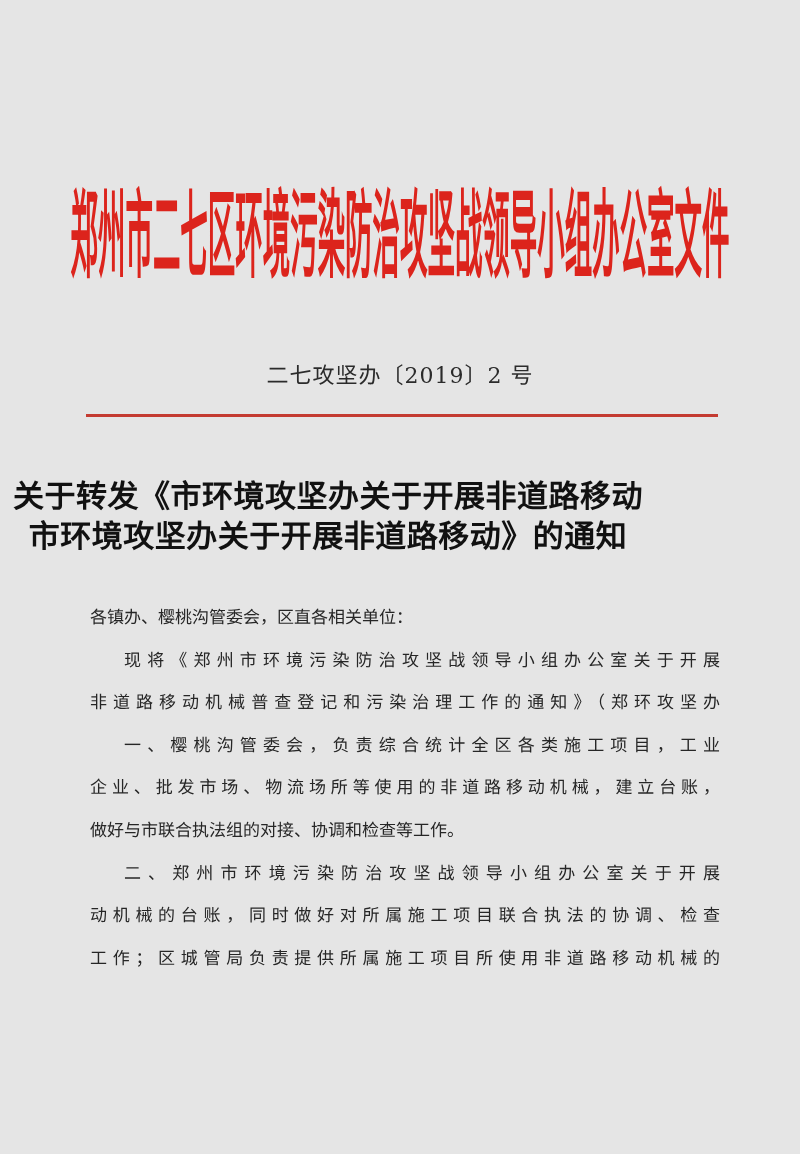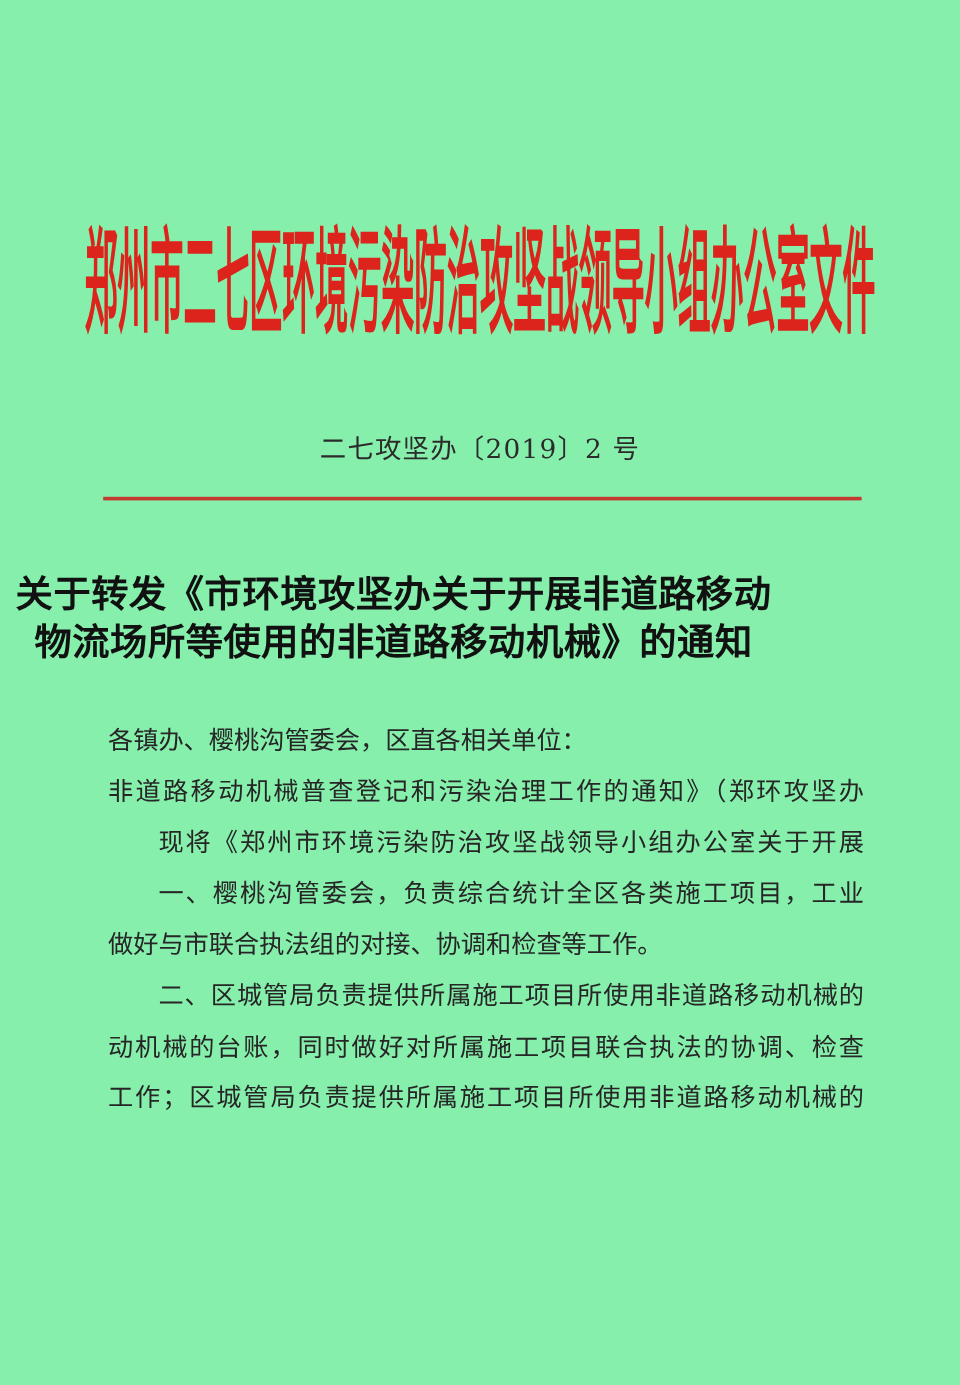--- a/index.html
+++ b/index.html
@@ -7,21 +7,21 @@
   body {
     width: 800px;
     height: 1154px;
     position: relative;
     overflow: hidden;
     font-family: "DejaVu Serif", "Liberation Serif", serif;
   }
   .page {
     position: absolute;
     inset: 0;
-    background: #86efac;
+    background: #e5e5e5;
   }
 
   
   .letterhead {
     position: absolute;
     top: 186px;
     left: 400px;
     font-size: 96px;
     line-height: 100px;
     font-weight: bold;
@@ -67,21 +67,21 @@
     color: #111111;
     letter-spacing: 0.5px;
   }
 
   
   .body-text {
     position: absolute;
     top: 596px;
     left: 90px;
     width: 630px;
-    font-size: 21px;
+    font-size: 17px;
     line-height: 42.6px;
     color: #262626;
   }
   .line {
     width: 100%;
     text-align: left;
   }
   .line.fill {
     text-align: justify;
     text-align-last: justify;
@@ -96,27 +96,28 @@
 <div class="page">
 
   <div class="letterhead">郑州市二七区环境污染防治攻坚战领导小组办公室文件</div>
 
   <div class="doc-number">二七攻坚办〔2019〕2 号</div>
 
   <div class="red-divider"></div>
 
   <div class="doc-title">
     <div>关于转发《市环境攻坚办关于开展非道路移动</div>
-    <div>物流场所等使用的非道路移动机械》的通知</div>
+    <div>市环境攻坚办关于开展非道路移动》的通知</div>
   </div>
 
   <div class="body-text">
     <div class="line">各镇办、樱桃沟管委会，区直各相关单位：</div>
+    <div class="line indent fill">现将《郑州市环境污染防治攻坚战领导小组办公室关于开展</div>
     <div class="line fill">非道路移动机械普查登记和污染治理工作的通知》（郑环攻坚办</div>
-    <div class="line indent fill">现将《郑州市环境污染防治攻坚战领导小组办公室关于开展</div>
     <div class="line indent fill">一、樱桃沟管委会，负责综合统计全区各类施工项目，工业</div>
+    <div class="line fill">企业、批发市场、物流场所等使用的非道路移动机械，建立台账，</div>
     <div class="line">做好与市联合执法组的对接、协调和检查等工作。</div>
-    <div class="line indent fill">二、区城管局负责提供所属施工项目所使用非道路移动机械的</div>
+    <div class="line indent fill">二、郑州市环境污染防治攻坚战领导小组办公室关于开展</div>
     <div class="line fill">动机械的台账，同时做好对所属施工项目联合执法的协调、检查</div>
     <div class="line fill">工作；区城管局负责提供所属施工项目所使用非道路移动机械的</div>
   </div>
 
 </div>
 
 </body></html>

